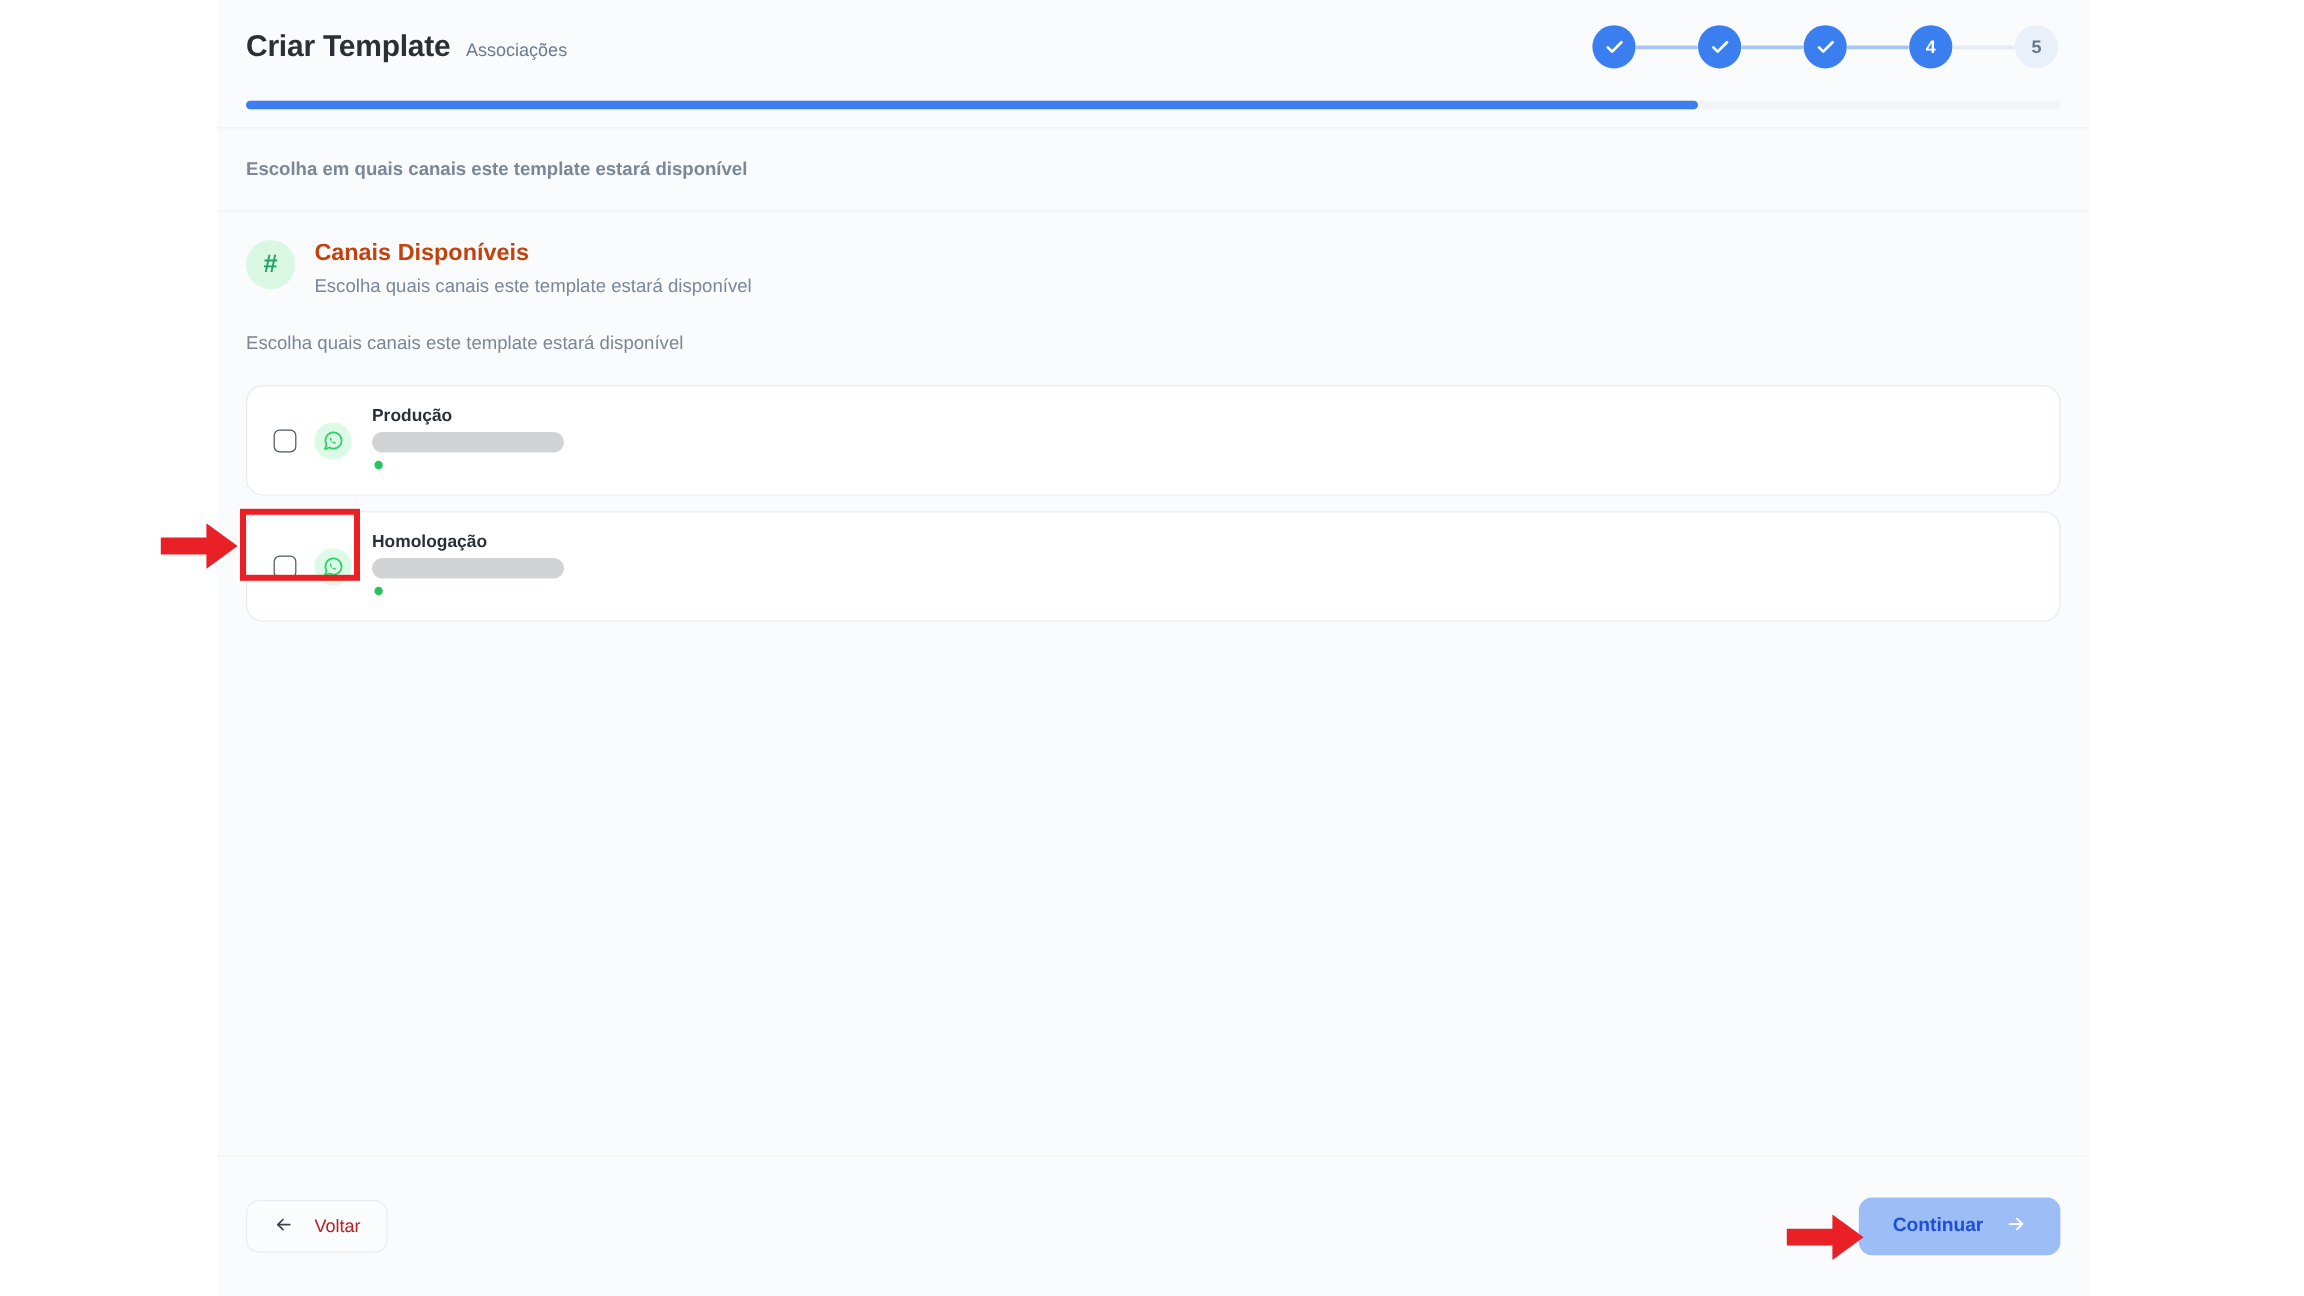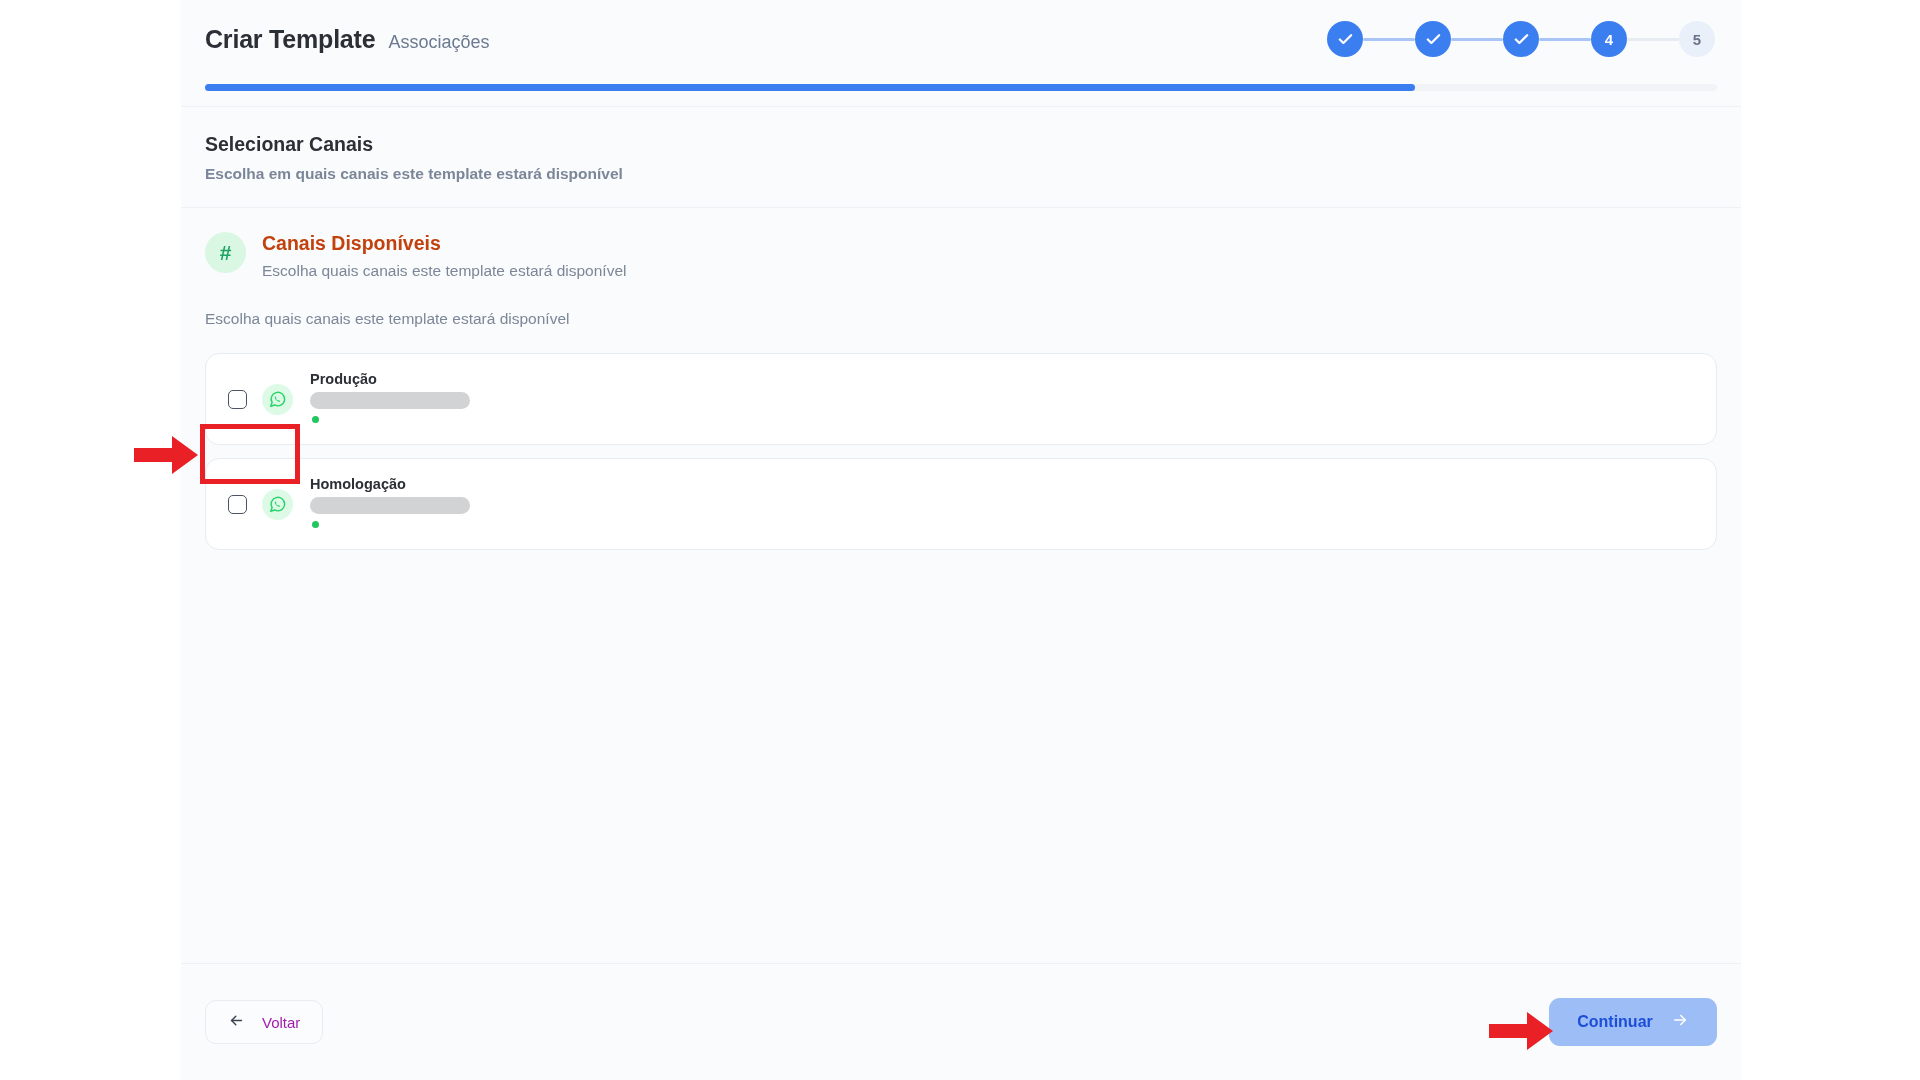--- a/index.html
+++ b/index.html
@@ -50,21 +50,21 @@
     gap: 13px;
   }
   .wiz-title {
     font-size: 25px;
     font-weight: 700;
     color: #2b2f36;
     letter-spacing: -0.2px;
     white-space: nowrap;
   }
   .wiz-subtitle {
-    font-size: 18px;
+    font-size: 15px;
     color: #6b7a90;
     white-space: nowrap;
   }
 
   
   .stepper {
     margin-left: auto;
     display: flex;
     align-items: center;
     padding-right: 2px;
@@ -253,21 +253,21 @@
     height: 44px;
     min-width: 113px;
     border: 1px solid #e8ebf0;
     border-radius: 11px;
     background: #fbfcfd;
     display: flex;
     align-items: center;
     justify-content: center;
     gap: 17px;
     font-size: 15px;
-    color: #a21caf;
+    color: #b91c1c;
     cursor: pointer;
     padding: 0 22px;
   }
   .btn-next {
     margin-left: auto;
     height: 48px;
     min-width: 168px;
     border: none;
     border-radius: 11px;
     background: #9dbdf6;
@@ -343,21 +343,20 @@
           <div class="step-circle todo">5</div>
         </div>
       </div>
 
       <div class="progress-track">
         <div class="progress-fill" id="progress-fill" style="width: 80%;"></div>
       </div>
     </div>
 
     <div class="section-head">
-      <div class="section-title">Selecionar Canais</div>
       <div class="section-desc">Escolha em quais canais este template estará disponível</div>
     </div>
 
     <div class="wiz-body">
 
       <div class="card-head">
         <div class="hash-badge">
           <span>#</span>
         </div>
         <div class="card-head-text">

